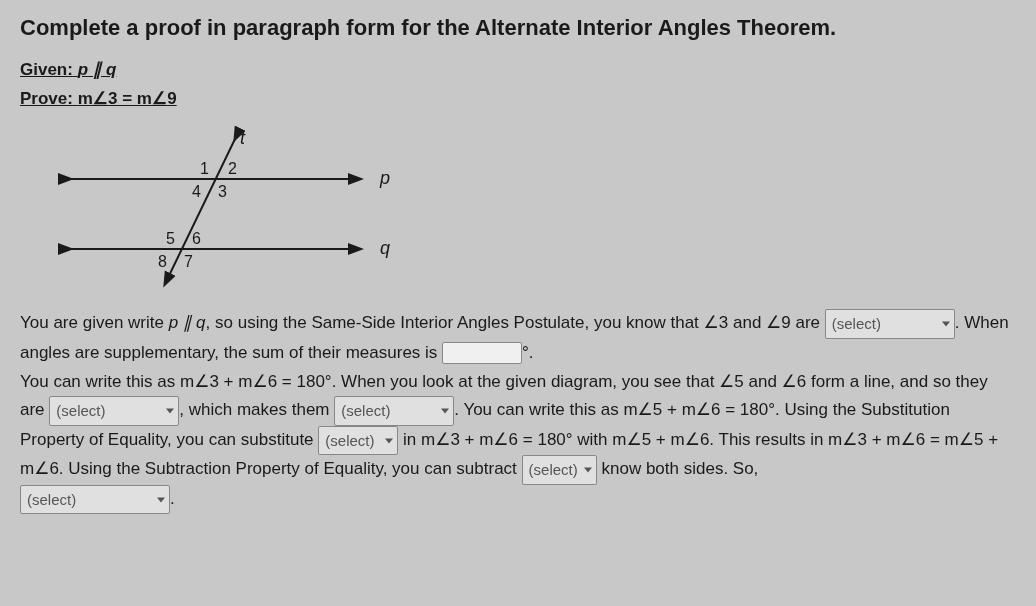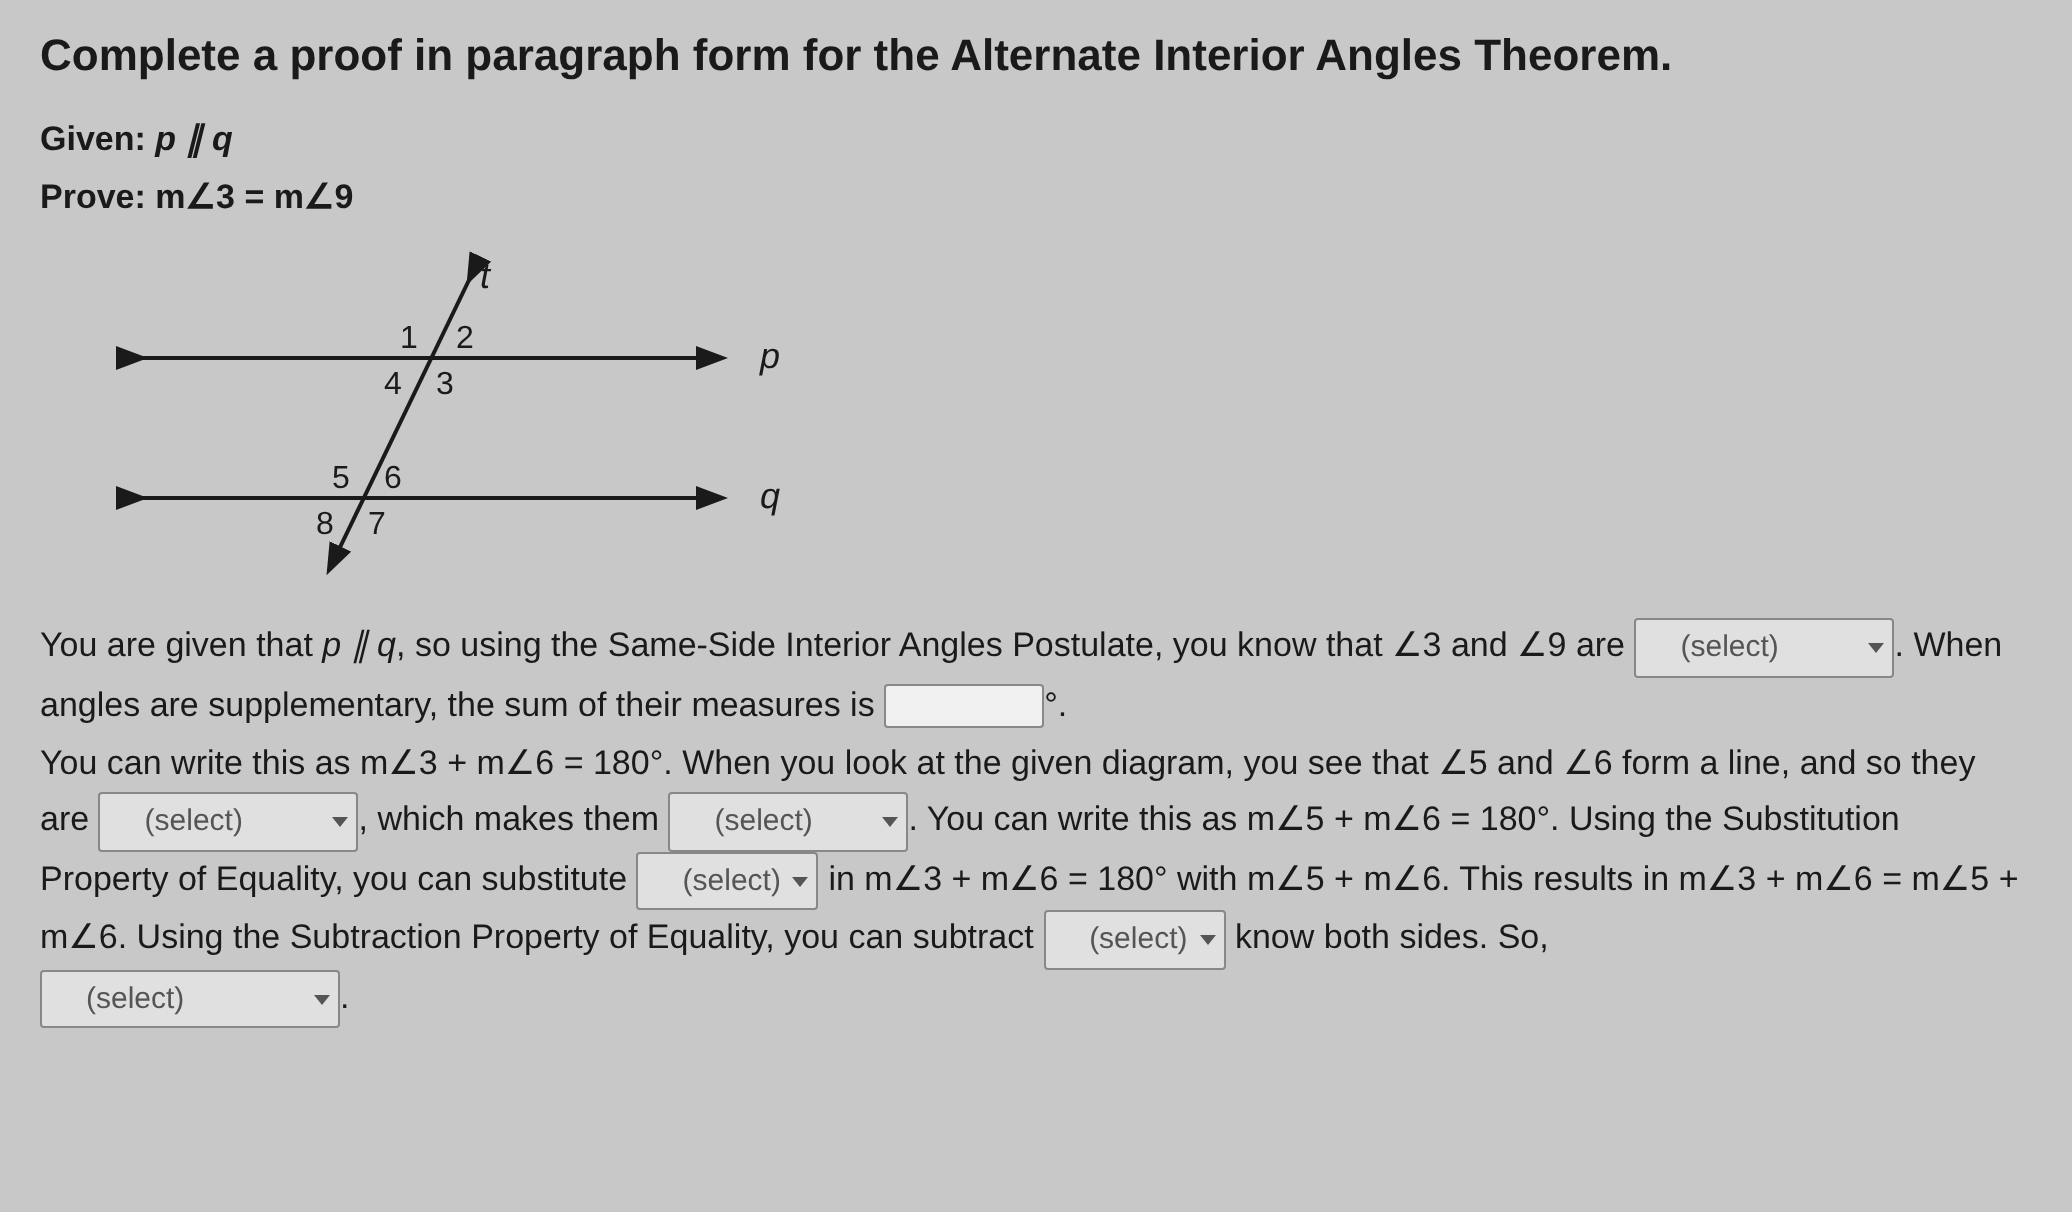--- a/index.html
+++ b/index.html
@@ -18,41 +18,42 @@
       line-height: 1.45;
     }
     .title {
       font-weight: bold;
       font-size: 22px;
       margin-bottom: 14px;
     }
     .given, .prove {
       font-size: 17px;
       margin-bottom: 4px;
+      text-decoration: underline;
     }
     .given span, .prove span {
       font-weight: bold;
     }
     .italic { font-style: italic; }
     .diagram {
       margin: 18px 0 20px 40px;
       position: relative;
       width: 380px;
       height: 160px;
     }
     .paragraph {
       margin-top: 8px;
       line-height: 1.7;
     }
     .select-box {
       display: inline-block;
       background: #e0e0e0;
       border: 1px solid #888;
       border-radius: 2px;
-      padding: 1px 18px 1px 22px;
+      padding: 1px 18px 1px 6px;
       font-size: 15px;
       color: #555;
       position: relative;
       vertical-align: middle;
       min-width: 70px;
     }
     .select-box::after {
       content: "";
       position: absolute;
       right: 4px;
@@ -123,21 +124,21 @@
     <text class="angle-label" x="132" y="68">4</text>
 
     <text class="angle-label" x="106" y="115">5</text>
     <text class="angle-label" x="132" y="115">6</text>
     <text class="angle-label" x="124" y="138">7</text>
     <text class="angle-label" x="98" y="138">8</text>
   </svg>
 </div>
 
 <div class="paragraph">
-  <span>You are given that </span><span class="italic">p ∥ q</span><span>, so using the Same-Side Interior Angles Postulate, you know that ∠3 and ∠9 are </span>
+  <span>You are given write </span><span class="italic">p ∥ q</span><span>, so using the Same-Side Interior Angles Postulate, you know that ∠3 and ∠9 are </span>
   <span class="select-box" style="min-width:130px">(select)</span><span>. When angles are supplementary, the sum of their measures is </span>
   <span class="input-box"></span><span>°.</span>
   <br>
   <span>You can write this as m∠3 + m∠6 = 180°. When you look at the given diagram, you see that ∠5 and ∠6 form a line, and so they are </span>
   <span class="select-box" style="min-width:130px">(select)</span><span>, which makes them </span>
   <span class="select-box" style="min-width:120px">(select)</span><span>. You can write this as m∠5 + m∠6 = 180°. Using the Substitution Property of Equality, you can substitute </span>
   <span class="select-box" style="min-width:80px">(select)</span><span> in m∠3 + m∠6 = 180° with m∠5 + m∠6. This results in m∠3 + m∠6 = m∠5 + m∠6. Using the Subtraction Property of Equality, you can subtract </span>
   <span class="select-box" style="min-width:70px">(select)</span><span> know both sides. So, </span>
   <br>
   <span class="select-box" style="min-width:150px">(select)</span><span>.</span>

